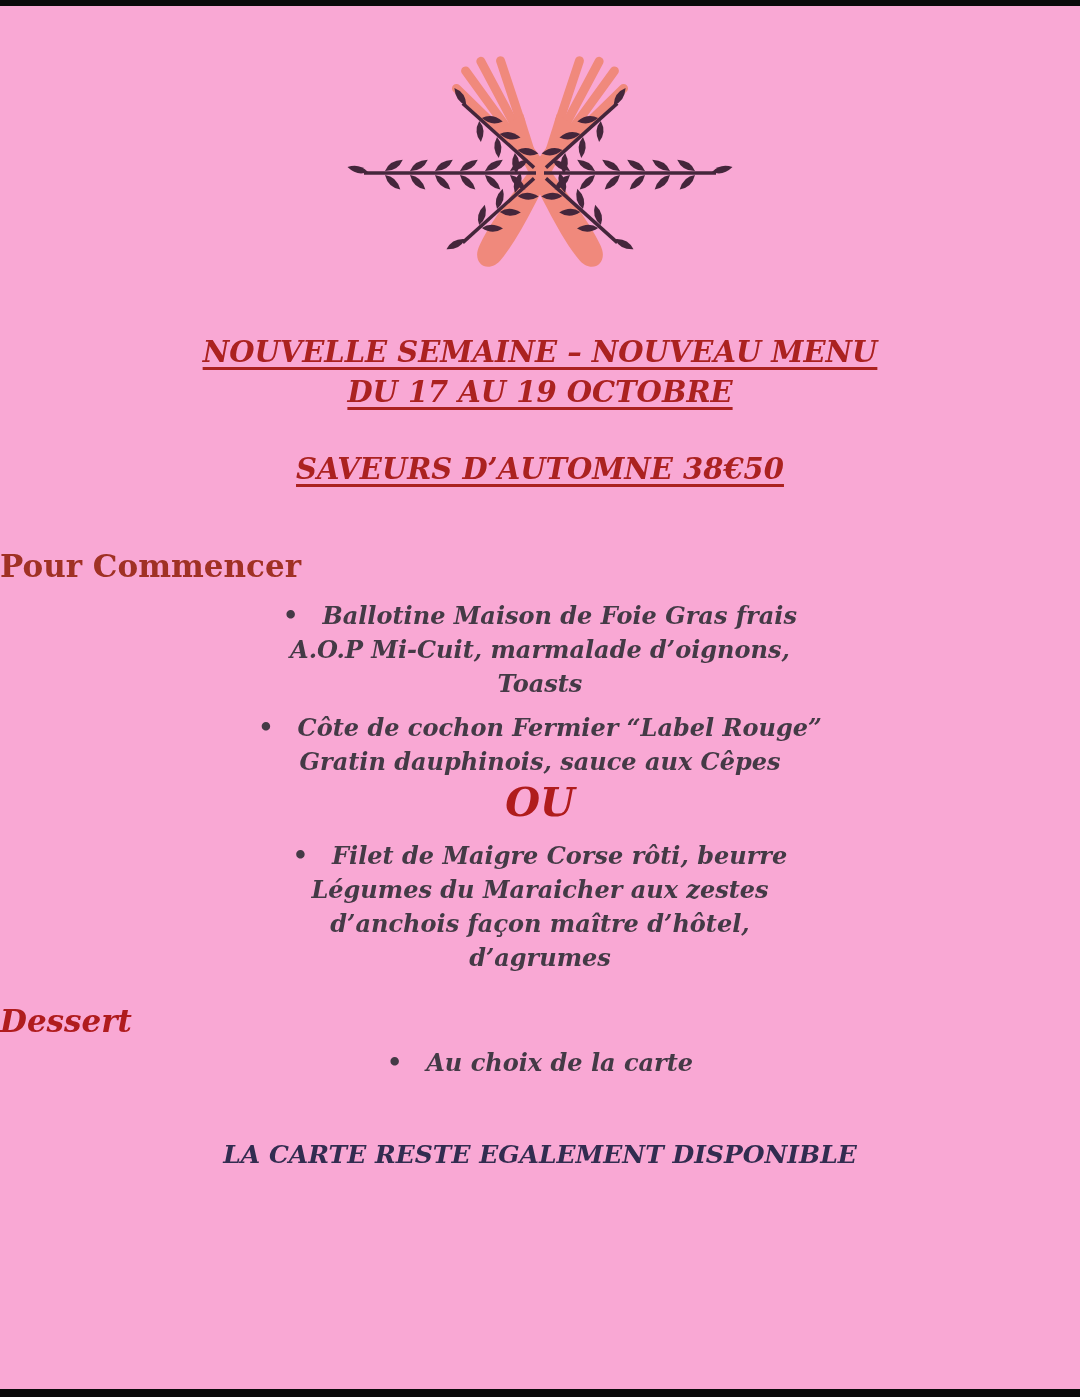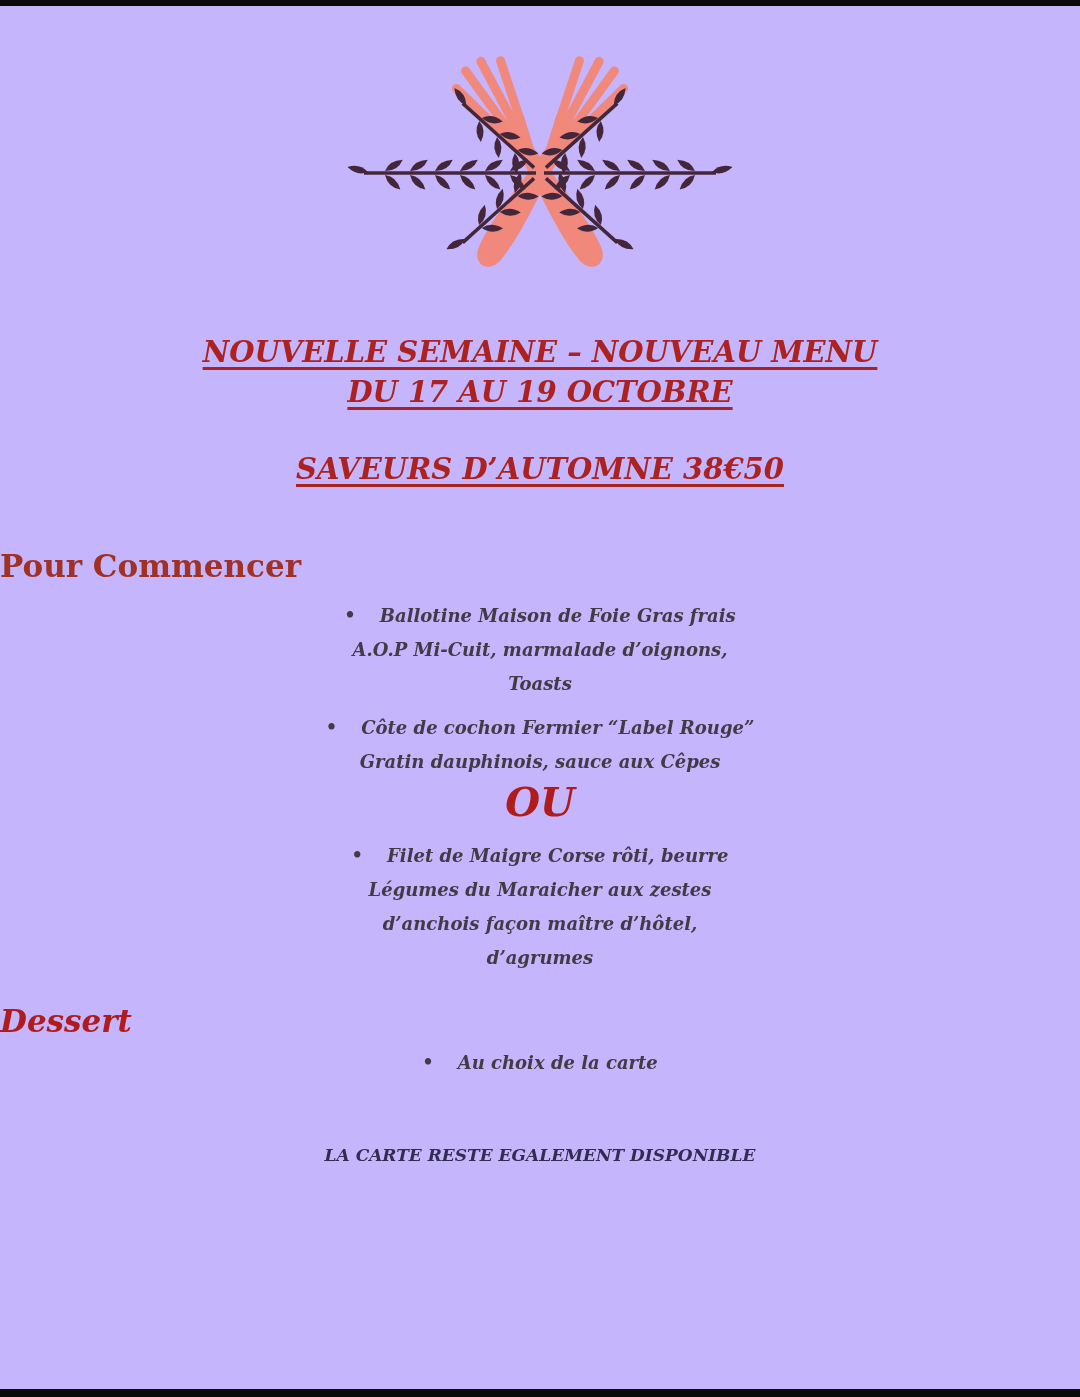--- a/index.html
+++ b/index.html
@@ -1,21 +1,21 @@
 <!DOCTYPE html>
 <html><head>
 <meta charset="utf-8">
 <style>
   html, body { margin: 0; padding: 0; background: #e9e9e9; }
   .page {
     position: relative;
     width: 1080px;
     height: 1397px;
     margin: 0 auto;
-    background: #c4b5fd;
+    background: #f9a8d4;
     overflow: hidden;
     font-family: "DejaVu Serif", "Liberation Serif", serif;
   }
   .edge-bar {
     position: absolute;
     left: 0;
     width: 100%;
     background: #0a0a0a;
   }
   .edge-bar.top { top: 0; height: 6px; }
@@ -54,21 +54,21 @@
   .section-title.accent {
     color: #b01c1e;
     font-style: italic;
   }
 
   .menu-item {
     margin: 0 auto;
     width: 760px;
     text-align: center;
     color: #443a46;
-    font-size: 18px;
+    font-size: 24px;
     line-height: 34px;
     font-weight: bold;
     font-style: italic;
   }
   .bullet {
     display: inline-block;
     margin-right: 24px;
     font-style: normal;
     transform: translateY(-1px);
   }
@@ -80,21 +80,21 @@
     font-size: 40px;
     line-height: 42px;
     font-weight: bold;
     font-style: italic;
   }
 
   .footer-note {
     margin: 58px auto 0;
     text-align: center;
     color: #322c50;
-    font-size: 17px;
+    font-size: 25px;
     line-height: 34px;
     font-weight: bold;
     font-style: italic;
   }
 
   .mt-sec1 { margin-top: 56px; }
   .mt-item1 { margin-top: 12px; }
   .mt-sec2 { margin-top: 30px; }
   .mt-item2 { margin-top: 10px; }
   .mt-item3 { margin-top: 16px; }

